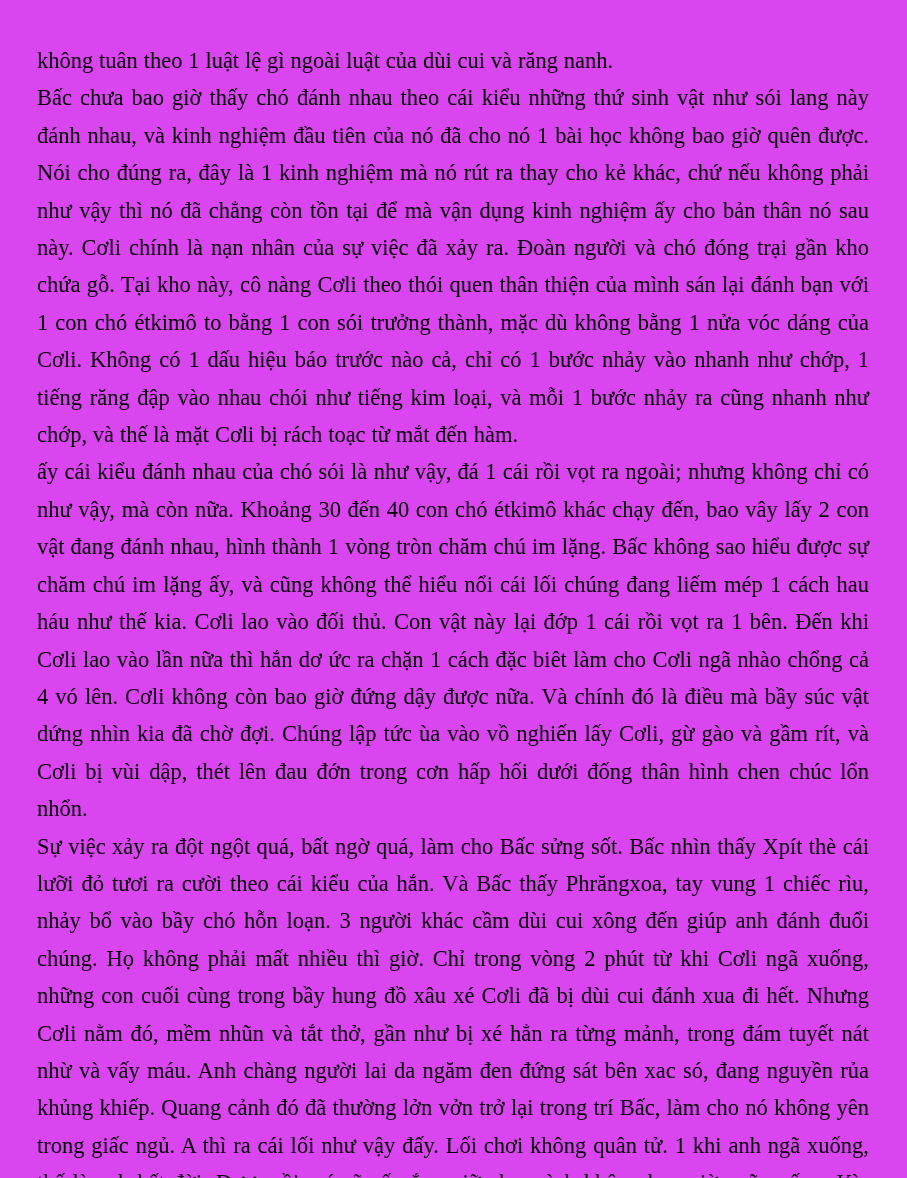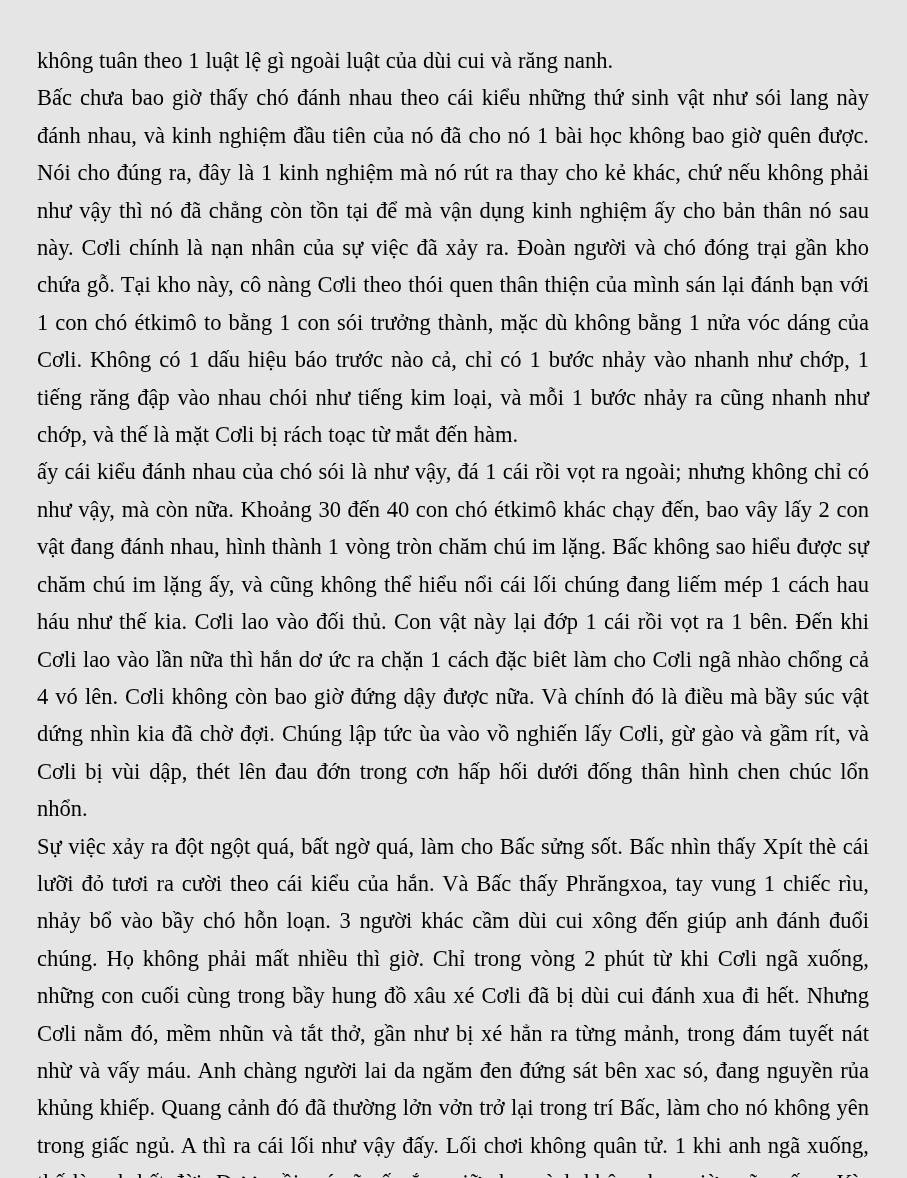--- a/index.html
+++ b/index.html
@@ -9,21 +9,21 @@
     }
     body {
       width: 907px;
       height: 1178px;
       overflow: hidden;
     }
     .page {
       box-sizing: border-box;
       width: 907px;
       height: 1178px;
-      background: #e5e5e5;
+      background: #d946ef;
       padding: 42px 38px 0 37px;
     }
     .page p {
       margin: 0;
       padding: 0;
       font-family: "Liberation Serif", "DejaVu Serif", serif;
       font-size: 22.5px;
       line-height: 37.4px;
       color: #000000;
       text-align: justify;

